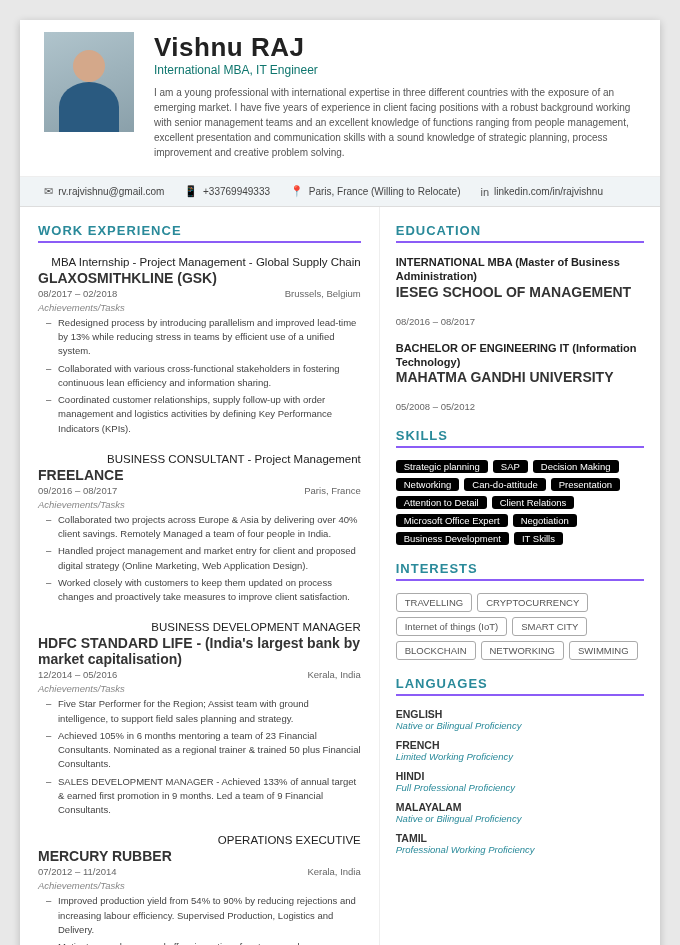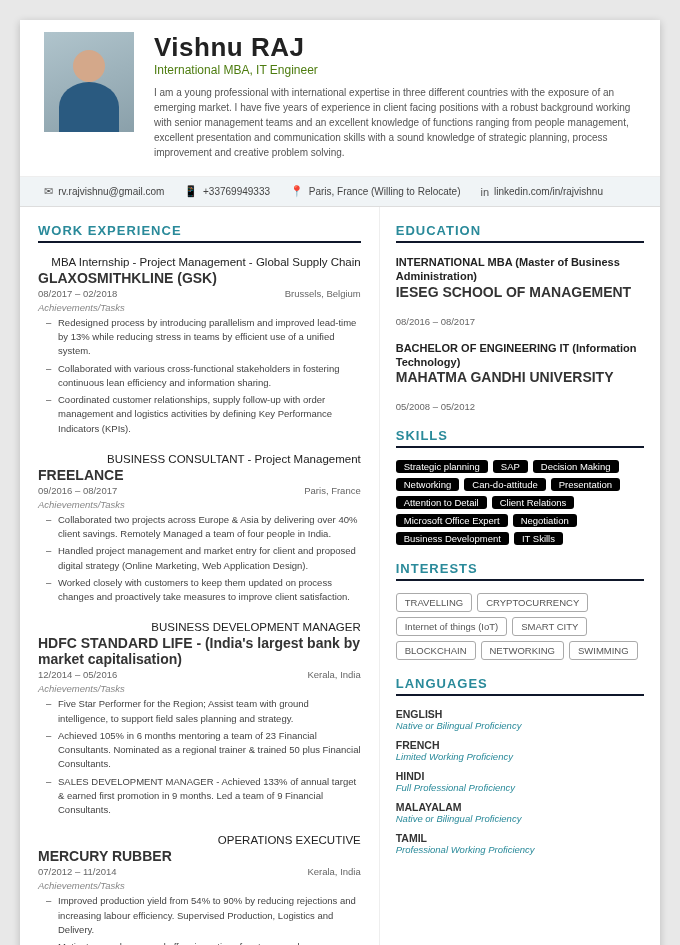--- a/index.html
+++ b/index.html
@@ -66,21 +66,21 @@
     }
     .header-info { flex: 1; }
     .header-name {
       font-size: 26px;
       font-weight: bold;
       color: #222;
       letter-spacing: 0.5px;
     }
     .header-title {
       font-size: 12px;
-      color: #4d7c0f;
+      color: #0f766e;
       margin-bottom: 8px;
     }
     .header-desc {
       font-size: 10px;
       color: #555;
       line-height: 1.5;
     }
     .contact-bar {
       background: #f0f4f6;
       padding: 8px 24px;
@@ -113,21 +113,21 @@
     .right-col {
       flex: 1;
       padding: 16px 16px;
     }
     .section-title {
       font-size: 13px;
       font-weight: bold;
       color: #2a8a9a;
       text-transform: uppercase;
       letter-spacing: 1px;
-      border-bottom: 2px solid #0f172a;
+      border-bottom: 2px solid #8b5cf6;
       padding-bottom: 3px;
       margin-bottom: 12px;
     }
     .job-block {
       margin-bottom: 16px;
     }
     .job-title {
       font-size: 11.5px;
       font-weight: normal;
       color: #222;

